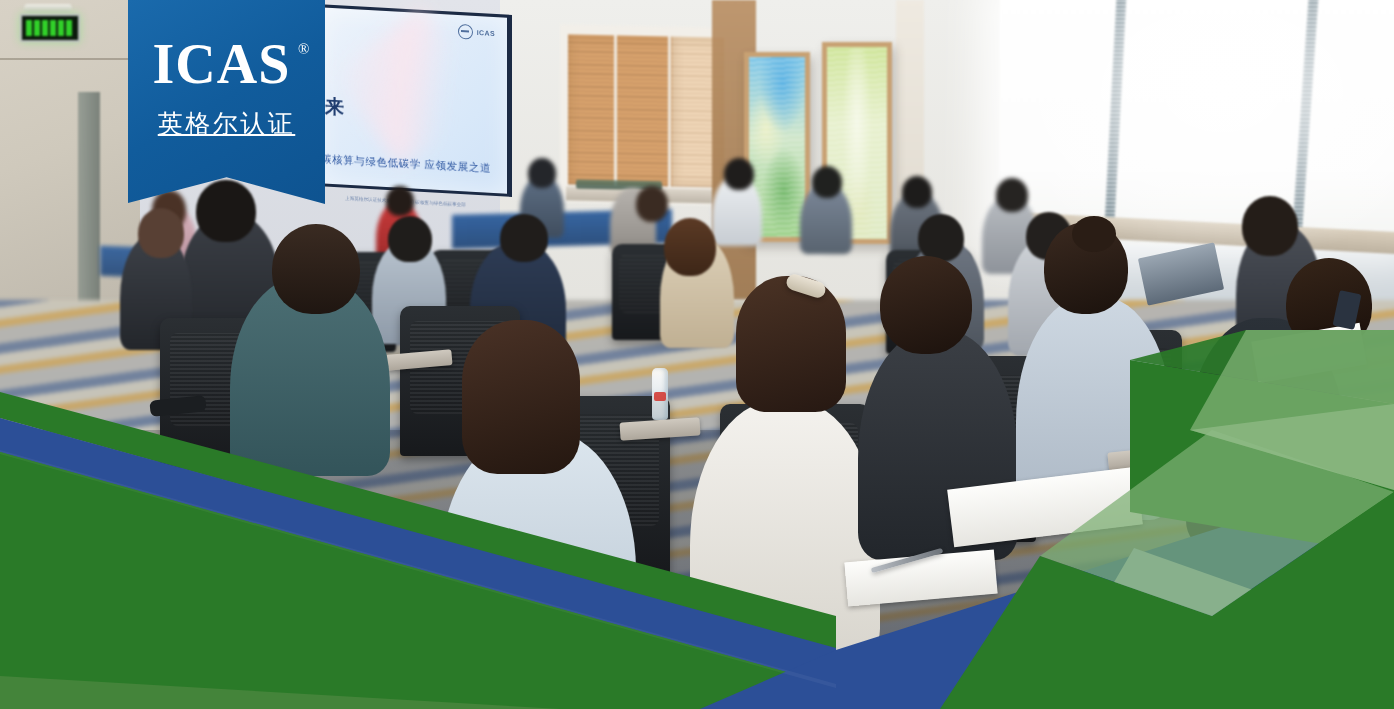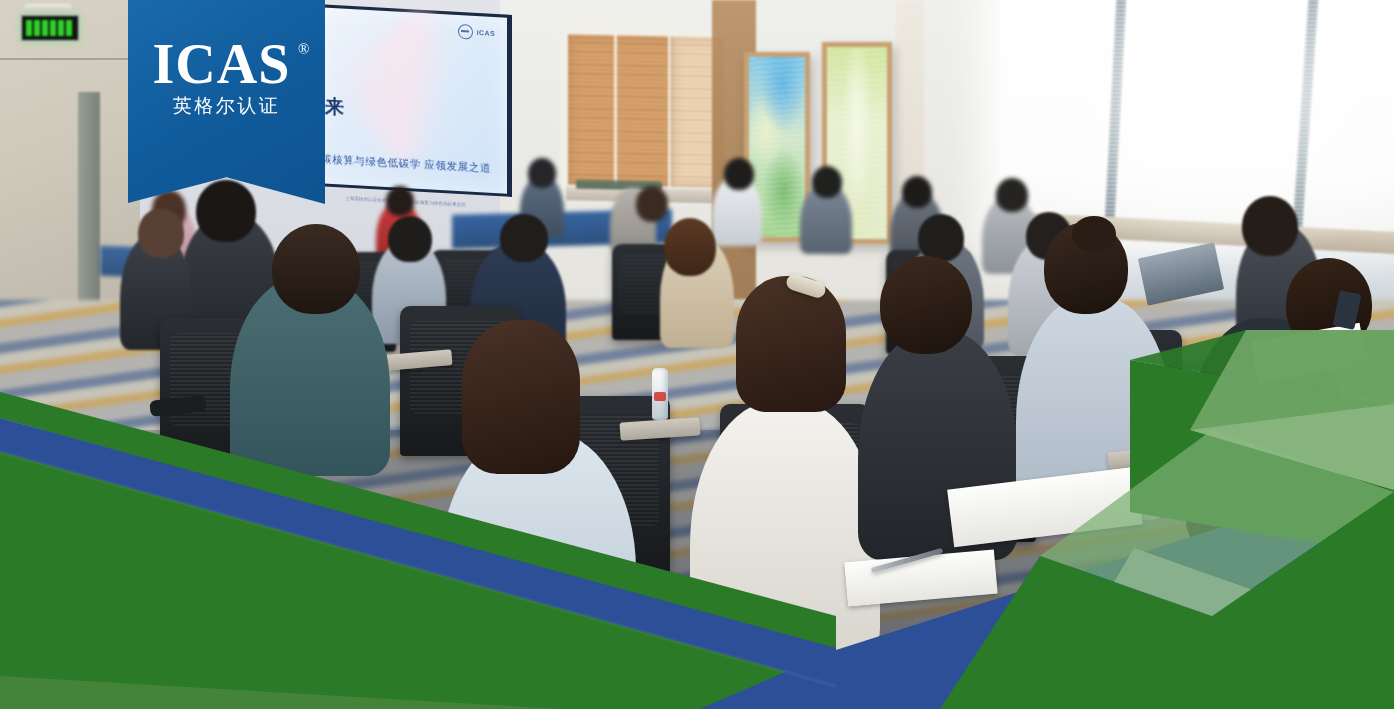--- a/index.html
+++ b/index.html
@@ -158,22 +158,22 @@
     background:linear-gradient(150deg,#1a6aac 0%,#115c9c 48%,#0e5390 100%);
     -webkit-clip-path:polygon(0 0,100% 0,100% 99%,50% 86%,0 98.5%);
     clip-path:polygon(0 0,100% 0,100% 99%,50% 86%,0 98.5%);
     box-shadow:0 6px 18px rgba(0,0,0,.3);
   }
   .logo-inner{position:absolute;left:0;right:0;top:38px;text-align:center;color:#fff;}
   .logo-word{font-family:"Liberation Serif",serif;font-weight:700;font-size:56px;
     letter-spacing:1px;line-height:.95;display:inline-block;position:relative;
     padding-right:10px;}
   .logo-reg{position:absolute;right:-10px;top:4px;font-size:15px;font-weight:400;}
-  .logo-cn{font-size:19px;letter-spacing:2.5px;margin-top:2px;font-weight:500;
-    font-family:"DejaVu Sans",sans-serif;}
+  .logo-cn{font-size:25px;letter-spacing:2.5px;margin-top:16px;font-weight:500;
+    font-family:"DejaVu Sans",sans-serif;text-decoration:underline;}
 
   
   .ov{position:absolute;inset:0;pointer-events:none;}
   .ov svg{display:block;width:1394px;height:709px;}
 
   
   [data-interactable]{}
 </style>
 </head>
 <body>

